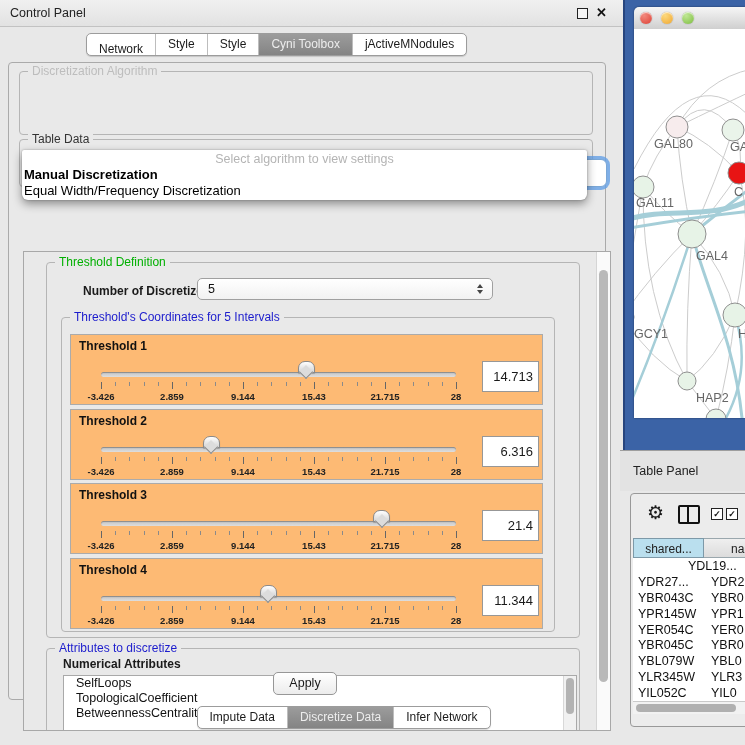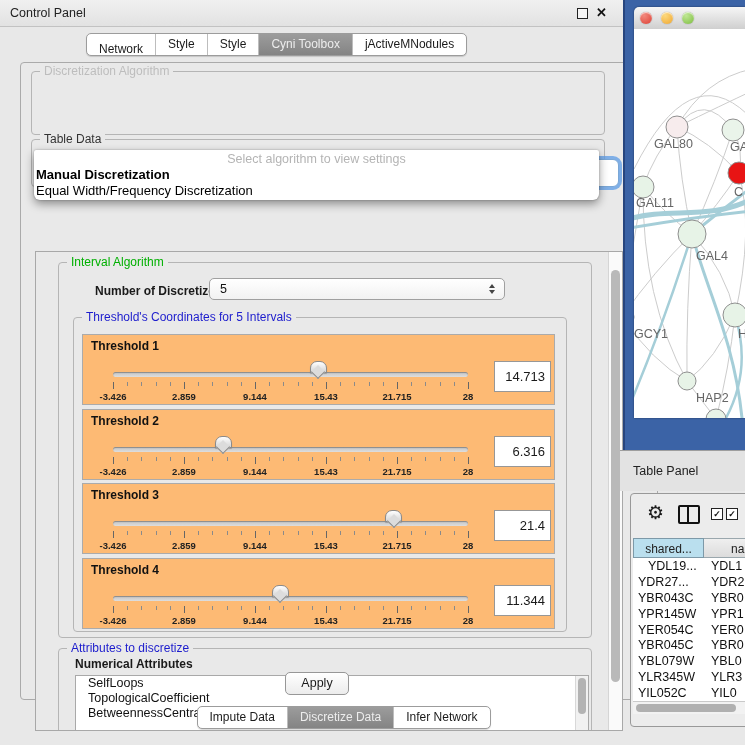--- a/index.html
+++ b/index.html
@@ -9,21 +9,21 @@
   .titlebar{position:absolute;left:0;top:0;width:623px;height:26px;background:linear-gradient(#f0f0f0,#e2e2e2);border-bottom:1px solid #c2c2c2;}
   .titlebar .t{position:absolute;left:10px;top:6px;font-size:12.5px;color:#222;}
   .float-btn{position:absolute;left:577px;top:8px;width:9px;height:9px;border:1.5px solid #222;background:#f5f5f5;}
   .close-btn{position:absolute;left:596px;top:5px;font-size:13px;font-weight:bold;color:#111;line-height:16px;}
   .seg{position:absolute;display:flex;background:#fff;border:1px solid #9c9c9c;border-radius:5px;overflow:hidden;height:21px;box-shadow:0 1px 1px rgba(0,0,0,.15);}
   .seg .tab{display:flex;align-items:center;gap:5px;padding:0 12px;font-size:12px;color:#1a1a1a;border-left:1px solid #bdbdbd;line-height:21px;white-space:nowrap;}
   .seg .tab:first-child{border-left:none;flex-direction:column;}
   .seg .tab.sel{background:linear-gradient(#9c9c9c,#848484);color:#ededed;}
   #topTabs{left:86px;top:33px;}
   #bottomTabs{left:50%;top:706px;transform:translateX(-176px);}
-  .outer{position:absolute;left:20px;top:62px;width:596px;height:636px;background:#e9e9e9;border:1px solid #aaaaaa;border-radius:4px;padding-left:40px;}
+  .outer{position:absolute;left:8px;top:62px;width:596px;height:636px;background:#e9e9e9;border:1px solid #aaaaaa;border-radius:4px;}
   
   .grp{position:absolute;border:1px solid #b5b5b5;border-radius:4px;}
   .grp > .lbl{position:absolute;top:-8px;left:8px;background:#e9e9e9;padding:0 4px;font-size:12px;line-height:15px;white-space:nowrap;}
   .lbl.green{color:#00b000;}
   .lbl.blue{color:#1c1ccd;}
   .lbl.dim{color:#bdbdbd;}
   .lbl.dark{color:#333;}
   
   .combo{position:absolute;background:linear-gradient(#ffffff,#f2f2f2);border:1px solid #a0a0a0;border-radius:5px;font-size:12.5px;color:#111;display:flex;align-items:center;padding:0 24px 0 10px;box-sizing:border-box;}
   .combo .arrows{position:absolute;right:9px;top:50%;transform:translateY(-50%);display:flex;flex-direction:column;gap:2px;}
@@ -140,21 +140,21 @@
         <span class="arrows">
             <span class="tri-up"></span>
             <span class="tri-down"></span>
           </span>
       </div>
     </div>
 
     <div class="scrollarea">
 
       <div class="grp" style="left:22px;top:10px;width:532px;height:374px;">
-        <span class="lbl green">Interval Algorithm</span>
+        <span class="lbl green">Threshold Definition</span>
 
         <div style="position:absolute;left:36px;top:21px;font-size:12px;font-weight:bold;">Number of Discretize</div>
         <div class="combo" style="left:150px;top:15px;width:296px;height:22px;">
           <span>5</span>
           <span class="arrows">
               <span class="tri-up"></span>
               <span class="tri-down"></span>
             </span>
         </div>
 
@@ -419,21 +419,21 @@
     <span class="gear">⚙</span>
     <span class="colicon"></span>
     <span class="cb" style="left:80px;">✓</span>
     <span class="cb" style="left:95px;">✓</span>
     <div class="thead" id="thead">
         <div class="hc selcol" style="width: 71px;">shared...</div>
         <div class="hc" style="width: 85px;">name</div>
       </div>
     <div class="tbody" id="tbody">
         <div class="trow">
-          <div class="c" style="width: 71px; padding-left: 15px;">YDL19...</div>
+          <div class="c" style="width: 71px; padding-left: 15px; margin-left: 40px;">YDL19...</div>
           <div class="c" style="width: 85px; padding-left: 7px;">YDL1</div>
         </div>
         <div class="trow">
           <div class="c" style="width: 71px; padding-left: 5px;">YDR27...</div>
           <div class="c" style="width: 85px; padding-left: 7px;">YDR2</div>
         </div>
         <div class="trow">
           <div class="c" style="width: 71px; padding-left: 5px;">YBR043C</div>
           <div class="c" style="width: 85px; padding-left: 7px;">YBR0</div>
         </div>

